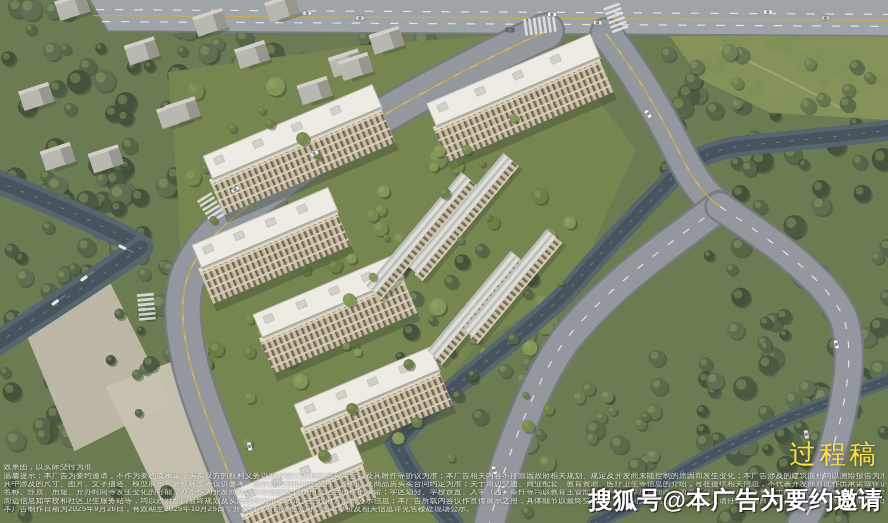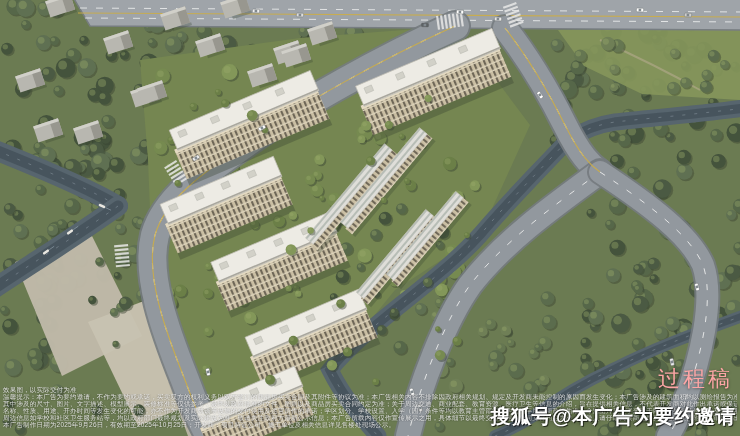--- a/index.html
+++ b/index.html
@@ -4,21 +4,21 @@
 <style>
   html,body{margin:0;padding:0;background:#333;}
   #stage{position:relative;width:740px;height:436px;overflow:hidden;
          font-family:"Liberation Sans","DejaVu Sans",sans-serif;}
   #scene{position:absolute;left:0;top:0;}
   .overlay{position:absolute;pointer-events:none;}
   #disclaimer{left:3px;top:387px;width:734px;color:rgba(255,255,255,.82);
       font-size:6.5px;line-height:6.9px;letter-spacing:.2px;
       text-shadow:0 0 2px rgba(0,0,0,.6);}
   #disclaimer div{white-space:nowrap;overflow:hidden;}
-  #process-draft{right:7px;top:364px;font-size:22px;color:#fca5a5;
+  #process-draft{right:7px;top:364px;font-size:22px;color:#fde047;
       letter-spacing:3px;font-weight:500;text-shadow:0 1px 3px rgba(0,0,0,.45);}
   #watermark{right:4px;top:403px;font-size:20px;font-weight:700;color:#ffffff;
       letter-spacing:.5px;
       text-shadow:1px 1px 0 rgba(0,0,0,.6),-1px -1px 0 rgba(0,0,0,.35),0 0 5px rgba(0,0,0,.5);}
 </style>
 </head>
 <body>
 
 <div id="stage">
   <svg id="scene" width="740" height="436" viewBox="0 0 740 436">

